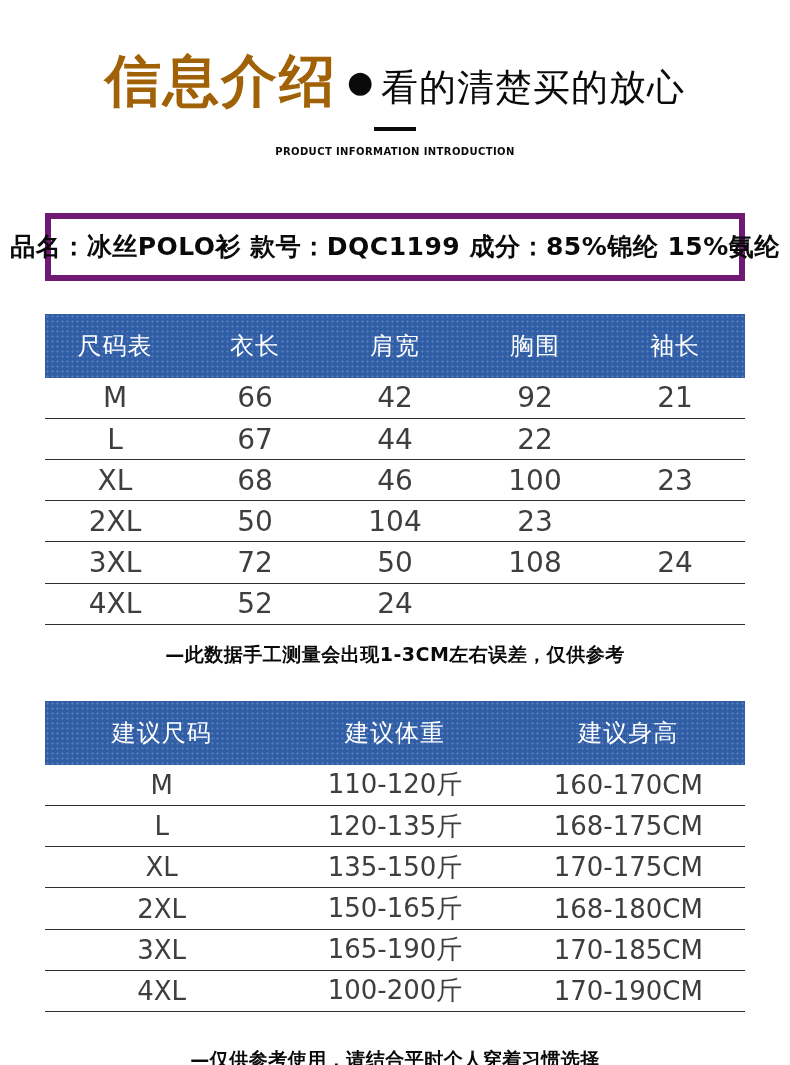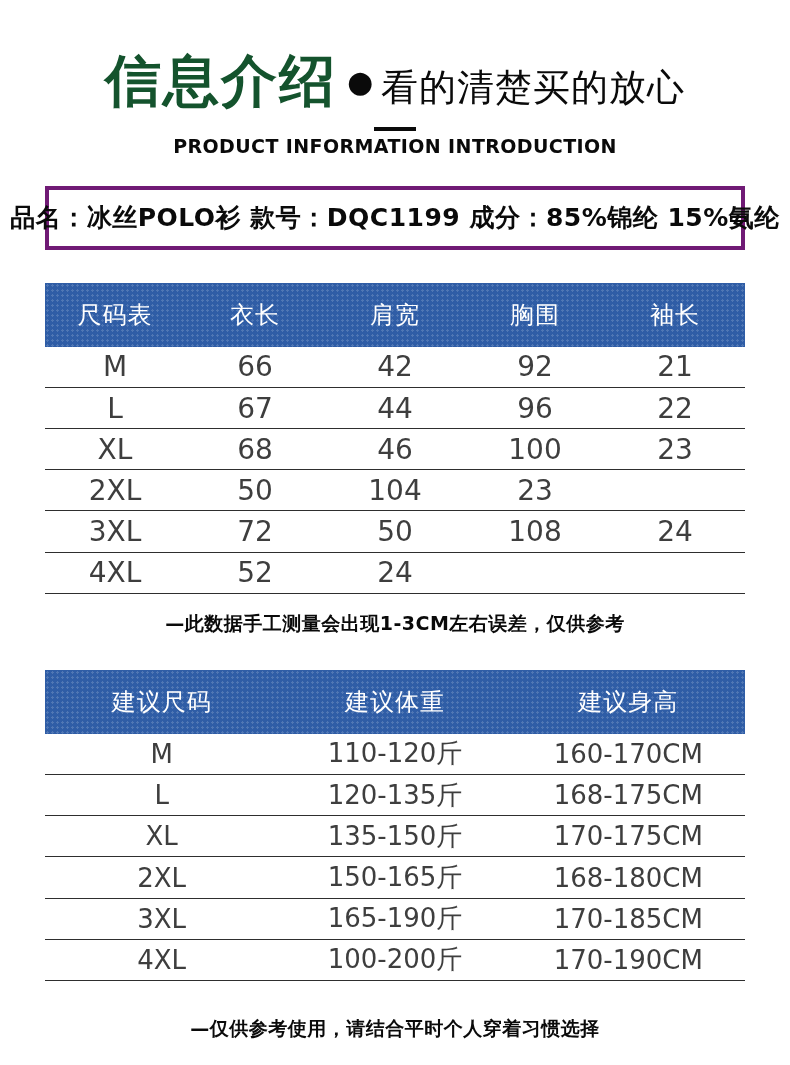--- a/index.html
+++ b/index.html
@@ -11,40 +11,40 @@
   .page { width: 790px; height: 1065px; }
   .container { width: 700px; margin: 0 auto; }
 
   
   .header { padding-top: 50px; text-align: center; }
   .title-row {
     display: flex; justify-content: center; align-items: baseline;
     line-height: 1.12; white-space: nowrap;
   }
   .title-main {
-    font-size: 56px; font-weight: 900; color: #14532d; letter-spacing: 2px;
+    font-size: 56px; font-weight: 900; color: #a16207; letter-spacing: 2px;
   }
   .title-dot {
     font-size: 30px; font-weight: 900; color: #0a0a0a;
     margin: 0 8px 0 10px; position: relative; top: -8px;
   }
   .title-sub {
     font-size: 37px; font-weight: 500; color: #0a0a0a; letter-spacing: 1px;
   }
   .title-underline {
     width: 42px; height: 4px; background: #0a0a0a; margin: 14px auto 0;
   }
   .subheading-en {
-    margin-top: 4px; font-size: 19px; font-weight: 700;
+    margin-top: 15px; font-size: 10px; font-weight: 700;
     letter-spacing: 0.4px; color: #0a0a0a;
   }
 
   
   .product-box {
-    margin-top: 29px; height: 56px; border: 4px solid #701a75;
+    margin-top: 56px; height: 56px; border: 6px solid #701a75;
     display: flex; align-items: center; justify-content: center;
     font-size: 25px; font-weight: 600; color: #0a0a0a;
     letter-spacing: 0.5px; white-space: nowrap;
   }
 
   
   .tbl { margin-top: 33px; }
   .thead {
     display: grid; height: 64px; align-items: center;
     background-color: #2f5da6;
@@ -101,21 +101,20 @@
         <div class="cell">M</div>
         <div class="cell">66</div>
         <div class="cell">42</div>
         <div class="cell">92</div>
         <div class="cell">21</div>
       </div>
       <div class="trow cols5">
         <div class="cell">L</div>
         <div class="cell">67</div>
         <div class="cell">44</div>
-        <div class="cell">96</div>
         <div class="cell">22</div>
       </div>
       <div class="trow cols5">
         <div class="cell">XL</div>
         <div class="cell">68</div>
         <div class="cell">46</div>
         <div class="cell">100</div>
         <div class="cell">23</div>
       </div>
       <div class="trow cols5">

